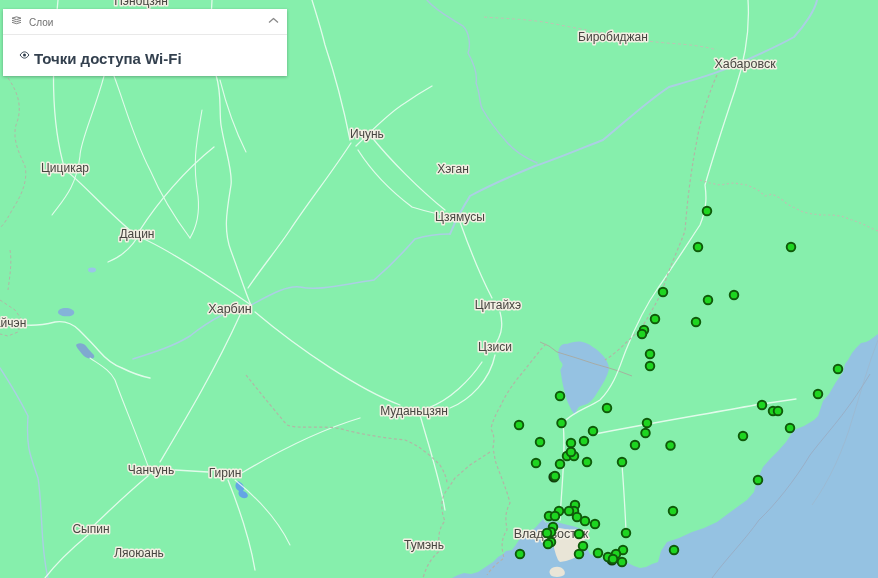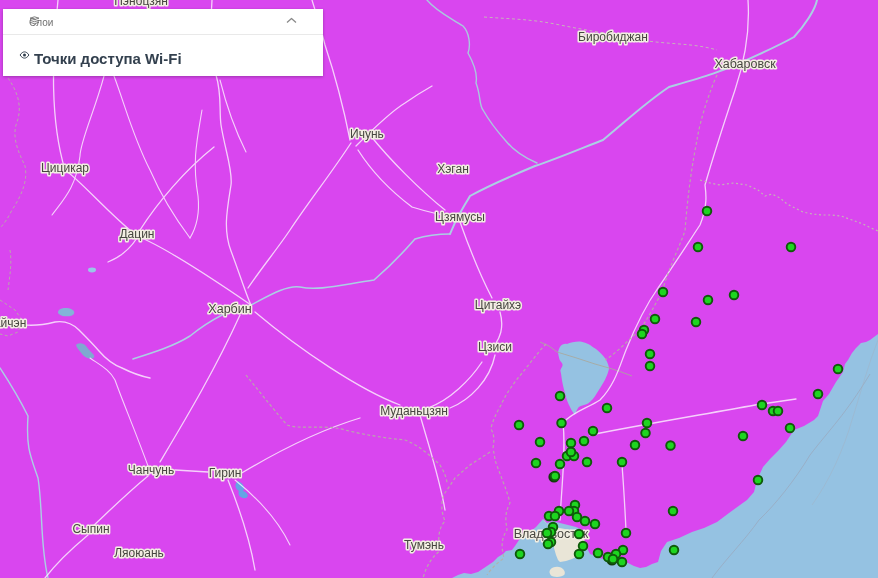--- a/index.html
+++ b/index.html
@@ -1,17 +1,17 @@
 <!DOCTYPE html>
 <html><head><meta charset="utf-8">
 <style>
 html,body{margin:0;padding:0;}
 body{width:878px;height:578px;overflow:hidden;font-family:"Liberation Sans",sans-serif;}
-#map{position:relative;width:878px;height:578px;background:#d946ef;}
-#panel{position:absolute;left:3px;top:9px;width:320px;height:67px;background:#ffffff;box-shadow:0 1px 3px rgba(0,0,0,0.28);}
+#map{position:relative;width:878px;height:578px;background:#86efac;}
+#panel{position:absolute;left:3px;top:9px;width:284px;height:67px;background:#ffffff;box-shadow:0 1px 3px rgba(0,0,0,0.28);}
 #phead{position:absolute;left:0;top:0;width:100%;height:25px;}
 #ptitle{position:absolute;left:26px;top:8px;font-size:10px;color:#717171;}
 #pdiv{position:absolute;left:0;top:25px;width:100%;height:1px;background:#e9e9e9;}
 #prow{position:absolute;left:31px;top:41px;font-size:15px;font-weight:bold;color:#33404e;}
 </style></head>
 <body>
 <div id="map">
 <svg width="878" height="578" viewBox="0 0 878 578" style="filter:blur(0.35px)">
 
 <path fill="#95c2e2" d="M878,334 L870,340 866,342 861,343 856,348 852,353 848,360 845,364 843,372 836,382 829,394 823,401 818,416 814,420 804,426 794,430 786,442 778,451 770,459 763,467 757,480 754,492 747,500 740,505 729,513 717,522 704,528 692,532 679,538 667,542 661,551 658,562 652,564 646,567 640,568 634,566 628,563 622,561 616,560 610,560 604,559 598,558 593,555 590,554 588,550 585,545 584,540 583,533 581,529 576,527 568,525 560,523 553,521 547,523 543,519 536,527 531,531 525,535 519,540 515,546 512,550 506,551 503,554 498,557 493,562 487,566 478,572 471,574 464,573 458,575 452,578 L878,578 Z"></path>

